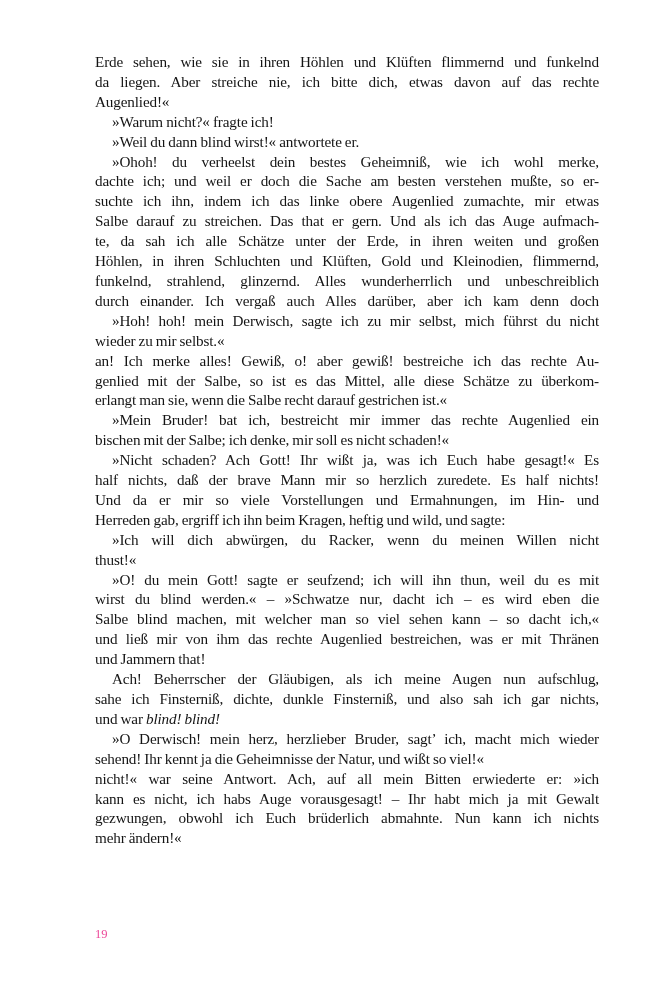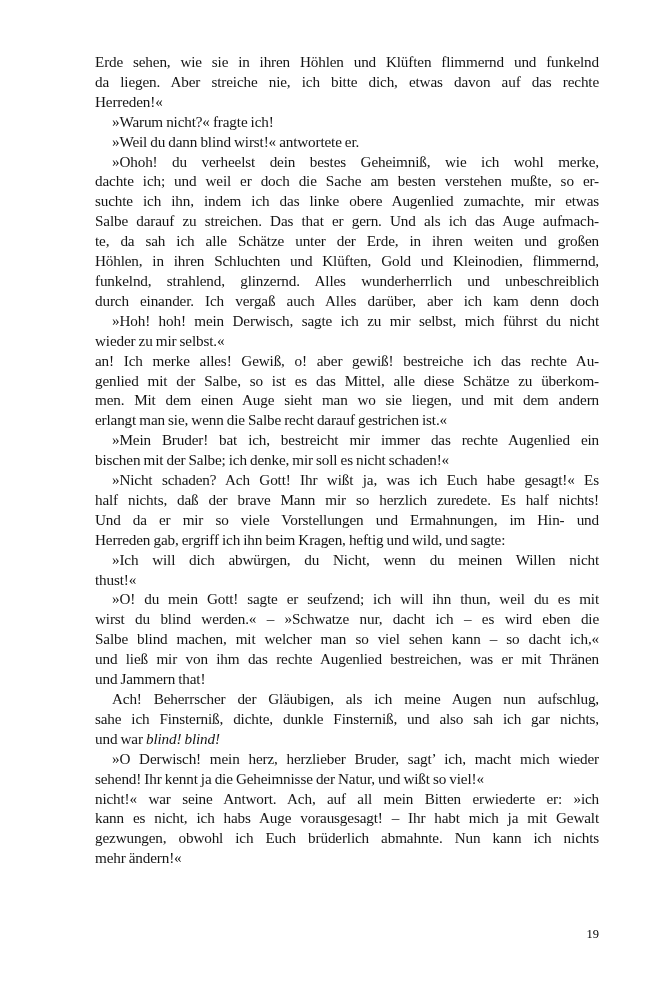--- a/index.html
+++ b/index.html
@@ -32,56 +32,55 @@
     text-align-last: left;
     word-spacing: -0.5px;
   }
   .line.indent { text-indent: 17px; }
   .italic { font-style: italic; }
   .page-number {
     position: absolute;
     left: 95px;
     top: 927px;
     width: 504px;
-    text-align: right;
+    text-align: left;
     font-size: 12.5px;
-    color: #000000;
+    color: #ec4899;
   }
 </style>
 </head>
 <body>
 
 <div class="page">
   <div class="text-block">
       <div class="line"><span>Erde sehen, wie sie in ihren Höhlen und Klüften flimmernd und funkelnd</span></div>
       <div class="line"><span>da liegen. Aber streiche nie, ich bitte dich, etwas davon auf das rechte</span></div>
-      <div class="line last"><span>Herreden!«</span></div>
+      <div class="line last"><span>Augenlied!«</span></div>
       <div class="line last indent"><span>»Warum nicht?« fragte ich!</span></div>
       <div class="line last indent"><span>»Weil du dann blind wirst!« antwortete er.</span></div>
       <div class="line indent"><span>»Ohoh! du verheelst dein bestes Geheimniß, wie ich wohl merke,</span></div>
       <div class="line"><span>dachte ich; und weil er doch die Sache am besten verstehen mußte, so er-</span></div>
       <div class="line"><span>suchte ich ihn, indem ich das linke obere Augenlied zumachte, mir etwas</span></div>
       <div class="line"><span>Salbe darauf zu streichen. Das that er gern. Und als ich das Auge aufmach-</span></div>
       <div class="line"><span>te, da sah ich alle Schätze unter der Erde, in ihren weiten und großen</span></div>
       <div class="line"><span>Höhlen, in ihren Schluchten und Klüften, Gold und Kleinodien, flimmernd,</span></div>
       <div class="line"><span>funkelnd, strahlend, glinzernd. Alles wunderherrlich und unbeschreiblich</span></div>
       <div class="line"><span>durch einander. Ich vergaß auch Alles darüber, aber ich kam denn doch</span></div>
       <div class="line indent"><span>»Hoh! hoh! mein Derwisch, sagte ich zu mir selbst, mich führst du nicht</span></div>
       <div class="line last"><span>wieder zu mir selbst.«</span></div>
       <div class="line"><span>an! Ich merke alles! Gewiß, o! aber gewiß! bestreiche ich das rechte Au-</span></div>
       <div class="line"><span>genlied mit der Salbe, so ist es das Mittel, alle diese Schätze zu überkom-</span></div>
-      <div class="line"><span>men. Mit dem einen Auge sieht man wo sie liegen, und mit dem andern</span></div>
       <div class="line last"><span>erlangt man sie, wenn die Salbe recht darauf gestrichen ist.«</span></div>
       <div class="line indent"><span>»Mein Bruder! bat ich, bestreicht mir immer das rechte Augenlied ein</span></div>
       <div class="line last"><span>bischen mit der Salbe; ich denke, mir soll es nicht schaden!«</span></div>
       <div class="line indent"><span>»Nicht schaden? Ach Gott! Ihr wißt ja, was ich Euch habe gesagt!« Es</span></div>
       <div class="line"><span>half nichts, daß der brave Mann mir so herzlich zuredete. Es half nichts!</span></div>
       <div class="line"><span>Und da er mir so viele Vorstellungen und Ermahnungen, im Hin- und</span></div>
       <div class="line last"><span>Herreden gab, ergriff ich ihn beim Kragen, heftig und wild, und sagte:</span></div>
-      <div class="line indent"><span>»Ich will dich abwürgen, du Nicht, wenn du meinen Willen nicht</span></div>
+      <div class="line indent"><span>»Ich will dich abwürgen, du Racker, wenn du meinen Willen nicht</span></div>
       <div class="line last"><span>thust!«</span></div>
       <div class="line indent"><span>»O! du mein Gott! sagte er seufzend; ich will ihn thun, weil du es mit</span></div>
       <div class="line"><span>wirst du blind werden.« – »Schwatze nur, dacht ich – es wird eben die</span></div>
       <div class="line"><span>Salbe blind machen, mit welcher man so viel sehen kann – so dacht ich,«</span></div>
       <div class="line"><span>und ließ mir von ihm das rechte Augenlied bestreichen, was er mit Thränen</span></div>
       <div class="line last"><span>und Jammern that!</span></div>
       <div class="line indent"><span>Ach! Beherrscher der Gläubigen, als ich meine Augen nun aufschlug,</span></div>
       <div class="line"><span>sahe ich Finsterniß, dichte, dunkle Finsterniß, und also sah ich gar nichts,</span></div>
       <div class="line last"><span>und war </span><span class="italic">blind! blind!</span></div>
       <div class="line indent"><span>»O Derwisch! mein herz, herzlieber Bruder, sagt’ ich, macht mich wieder</span></div>

